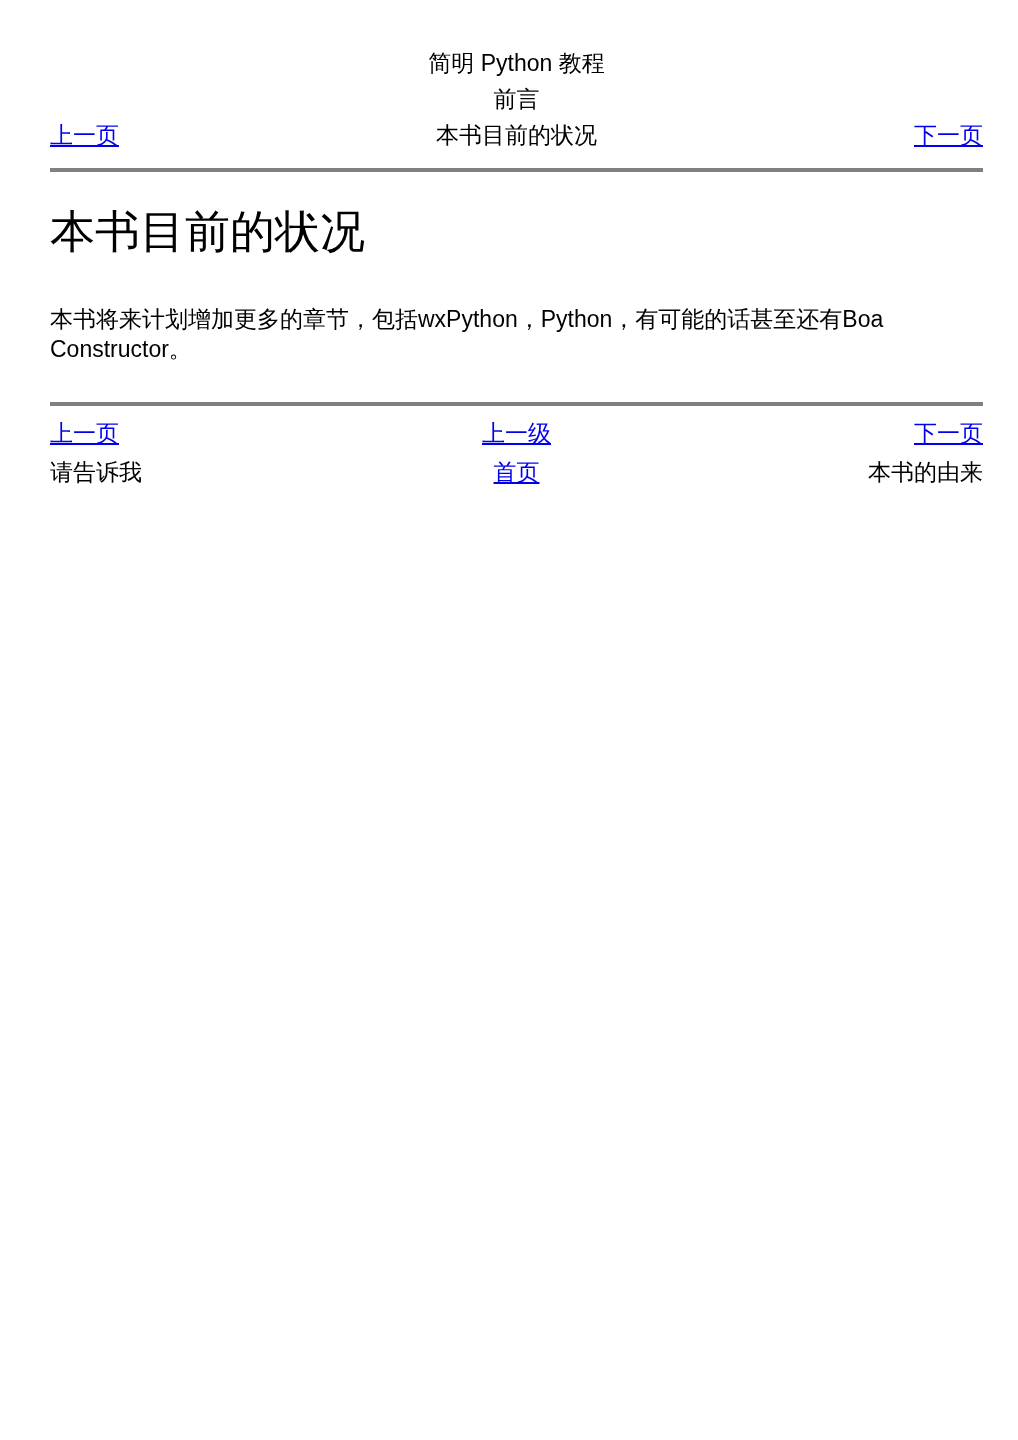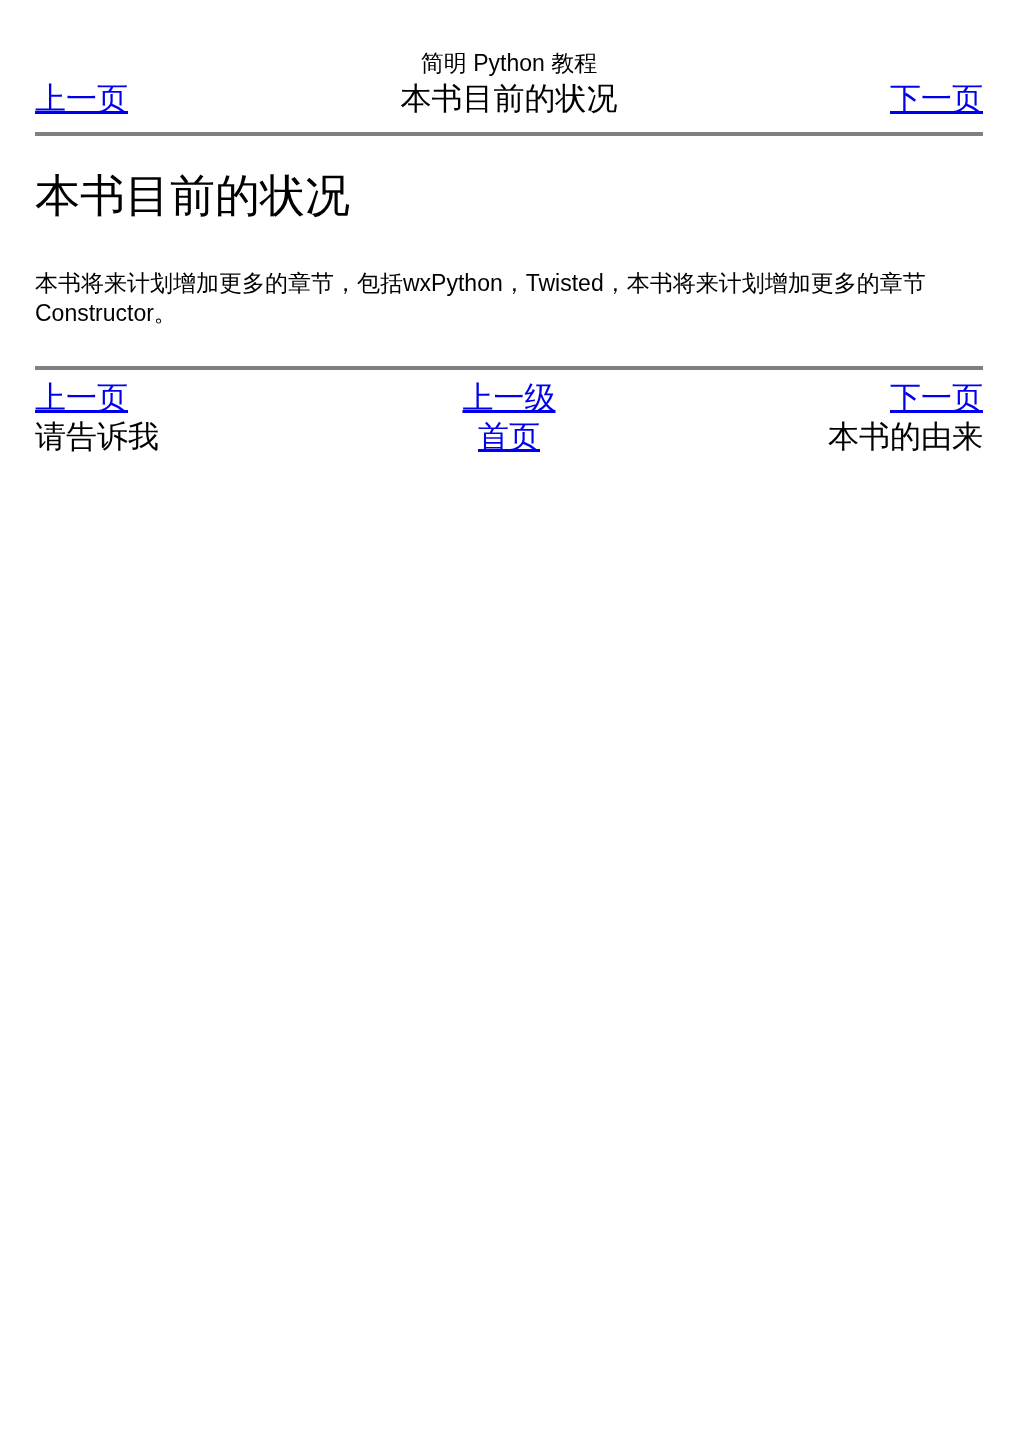--- a/index.html
+++ b/index.html
@@ -16,35 +16,36 @@
   body {
     width: 1018px;
     height: 1440px;
     background: var(--background, #fff);
     color: var(--text, #000);
     font-family: "Liberation Sans", "DejaVu Sans", sans-serif;
     overflow: hidden;
   }
   .page {
     padding: 0 35px;
+    margin-left: 15px;
   }
   
   .nav-header {
     padding-top: 45px;
     font-size: 23px;
     line-height: 36px;
   }
   .center-line {
     text-align: center;
   }
   .nav-row {
     display: grid;
     grid-template-columns: 1fr auto 1fr;
     align-items: baseline;
-    font-size: 31px;
+    font-size: 23px;
     line-height: 36px;
   }
   .nav-row .cell-left   { justify-self: start; text-align: left; }
   .nav-row .cell-center { justify-self: center; text-align: center; }
   .nav-row .cell-right  { justify-self: end; text-align: right; }
   a {
     color: var(--link, #0000EE);
     text-decoration: underline;
     cursor: pointer;
   }
@@ -79,32 +80,33 @@
     line-height: 39px;
   }
 </style>
 </head>
 <body>
 
 <div class="page">
 
   <header class="nav-header">
     <div class="center-line">简明 Python 教程</div>
+    <div class="center-line">前言</div>
     <div class="nav-row">
       <a class="cell-left" href="#">上一页</a>
       <div class="cell-center">本书目前的状况</div>
       <a class="cell-right" href="#">下一页</a>
     </div>
   </header>
 
   <hr class="rule">
 
   <main>
     <h1>本书目前的状况</h1>
-    <p>本书将来计划增加更多的章节，包括wxPython，Twisted，本书将来计划增加更多的章节 Constructor。</p>
+    <p>本书将来计划增加更多的章节，包括wxPython，Python，有可能的话甚至还有Boa Constructor。</p>
   </main>
 
   <footer class="nav-footer">
     <hr class="rule">
     <div class="nav-row">
       <a class="cell-left" href="#">上一页</a>
       <a class="cell-center" href="#">上一级</a>
       <a class="cell-right" href="#">下一页</a>
     </div>
     <div class="nav-row">

